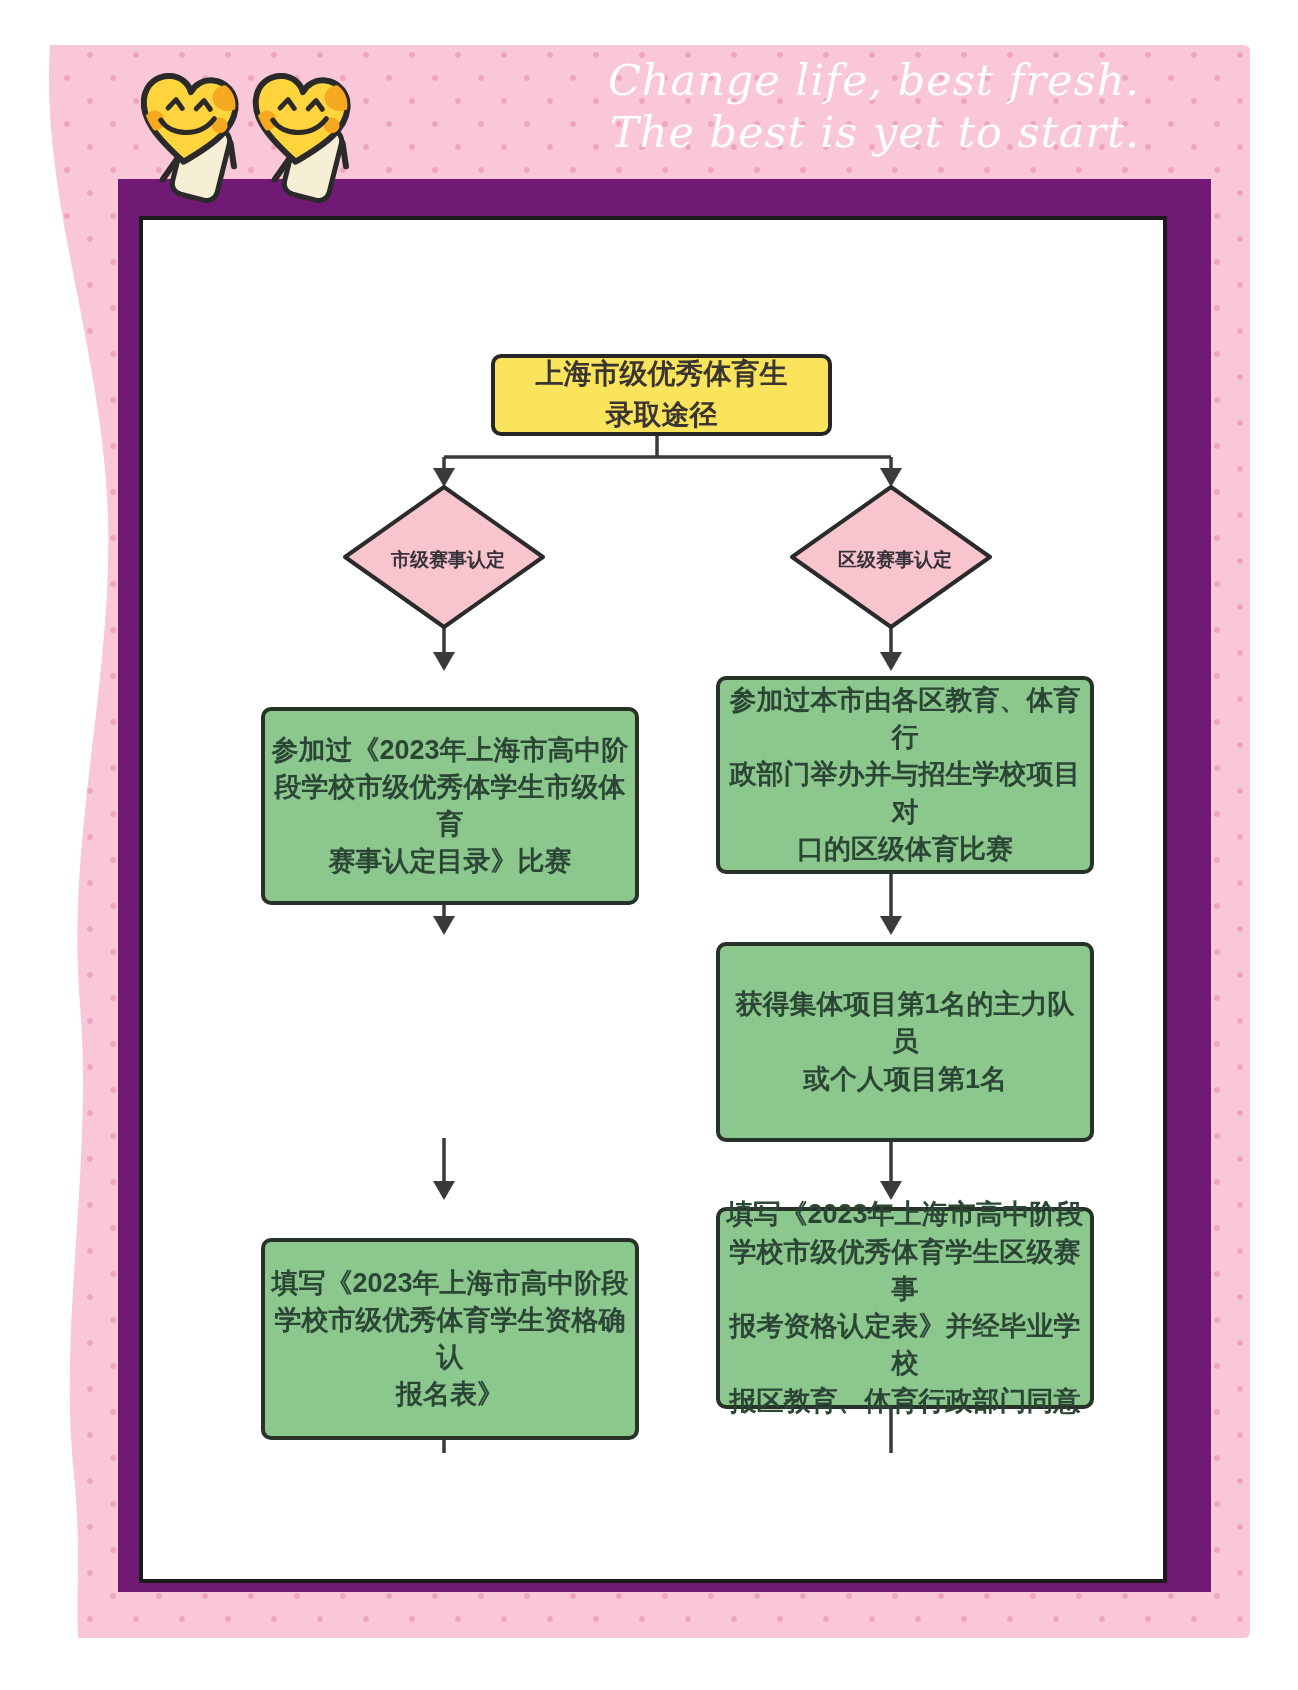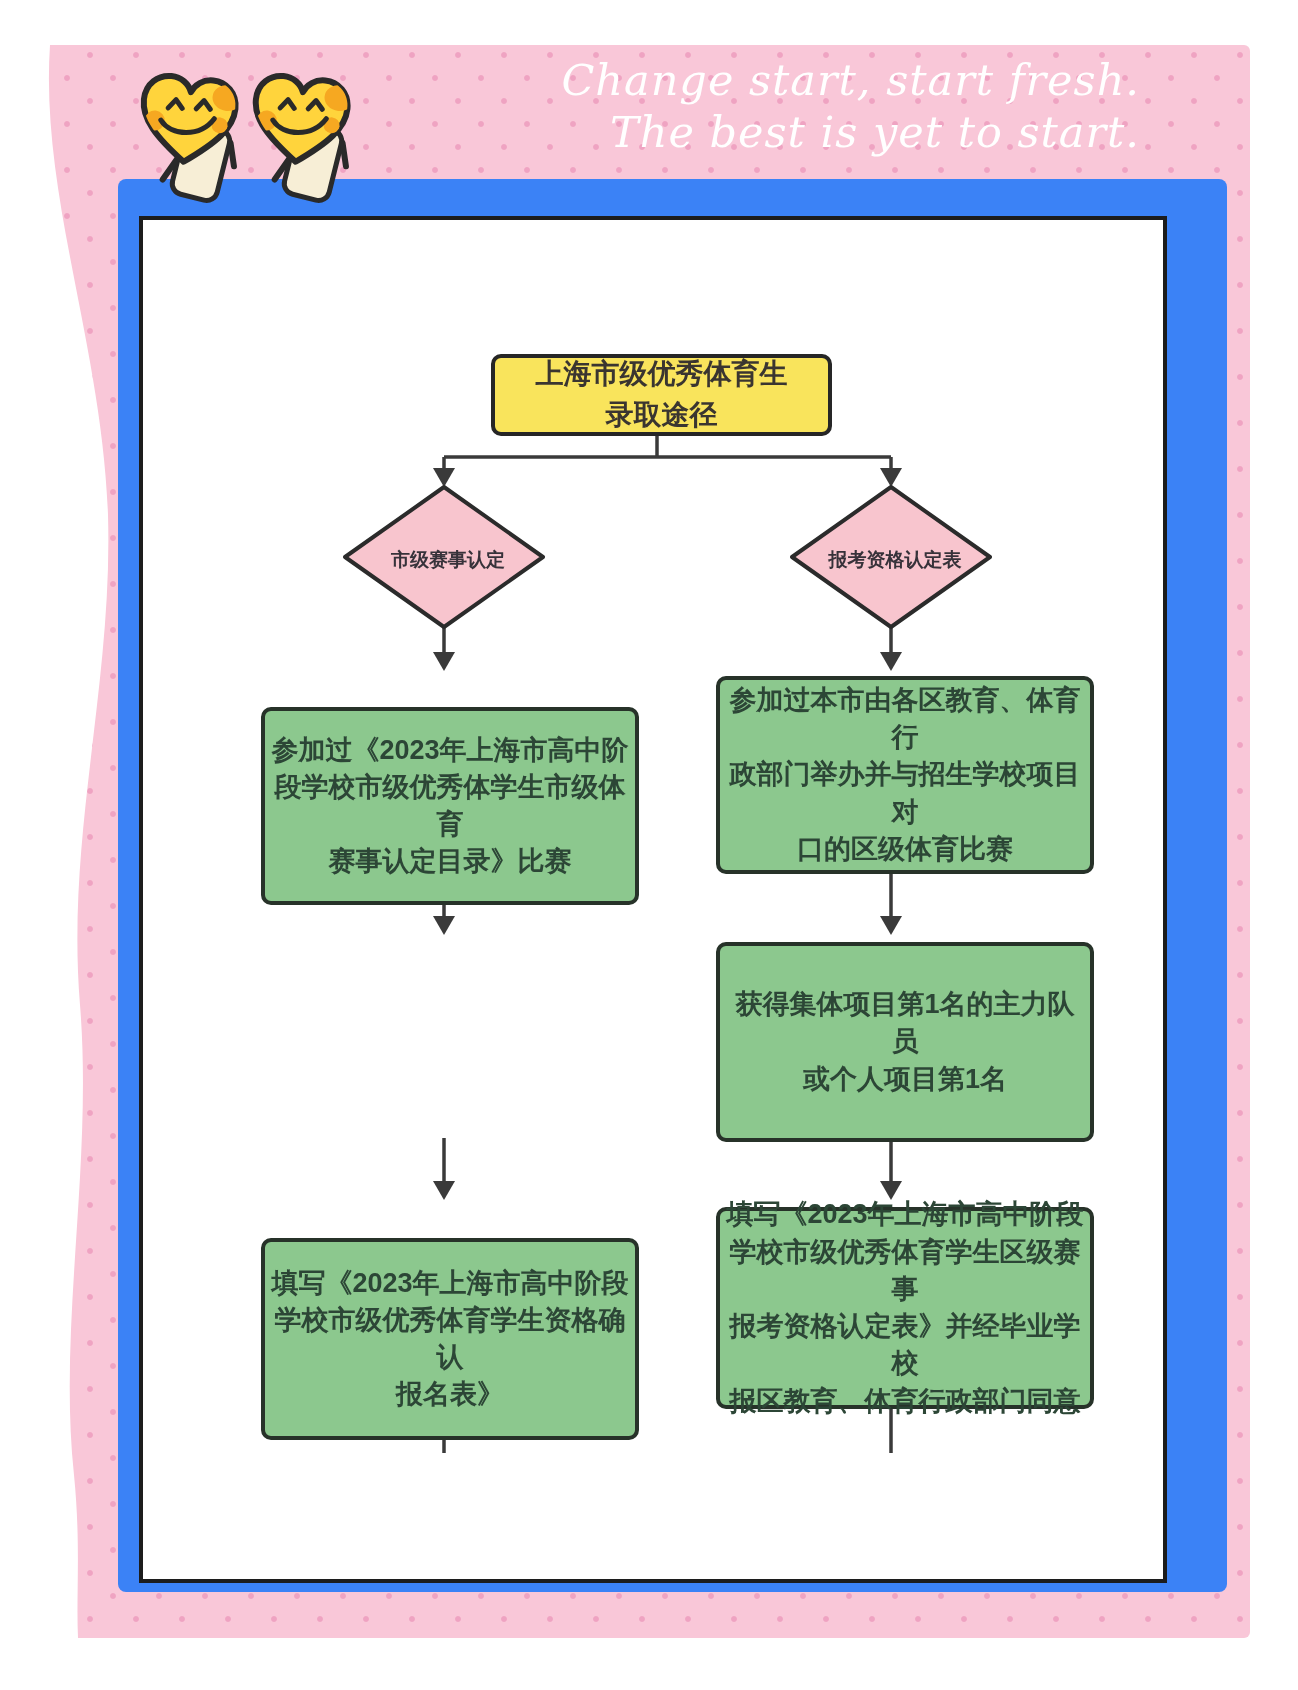--- a/index.html
+++ b/index.html
@@ -20,21 +20,21 @@
   .wave{position:absolute;left:36px;top:45px;width:130px;height:1593px;z-index:2;}
   
   .quote{
     position:absolute;top:54px;right:158px;z-index:3;text-align:right;
     color:#ffffff;font-family:"DejaVu Serif","Liberation Serif",serif;
     font-style:italic;font-size:43px;line-height:1.22;letter-spacing:1px;
   }
   
   .frame{
     position:absolute;left:118px;top:179px;width:1093px;height:1413px;z-index:4;
-    background:#3b82f6;border-radius:8px;padding-left:16px;
+    background:#701a75;border-radius:0;
   }
   .board{
     position:absolute;left:21px;top:37px;width:1028px;height:1367px;
     box-sizing:border-box;border:4px solid #1c1c1c;background:#ffffff;
   }
   .connectors{position:absolute;left:0;top:0;width:1020px;height:1359px;}
   .node{
     position:absolute;box-sizing:border-box;display:flex;align-items:center;justify-content:center;
     text-align:center;white-space:pre-line;font-weight:bold;
   }
@@ -63,21 +63,21 @@
 <body>
 
 <div class="pink-bg"></div>
 
 <svg class="wave" viewBox="0 0 130 1593" preserveAspectRatio="none">
   <path d="M0 0 H14 C4 150 66 300 72 470 C77 640 30 790 44 960
            C57 1120 22 1280 38 1430 C45 1500 40 1550 42 1593 H0 Z" fill="#ffffff"></path>
 </svg>
 
 <div class="quote">
-  <div>Change start, start fresh.</div>
+  <div>Change life, best fresh.</div>
   <div>The best is yet to start.</div>
 </div>
 
 <div class="frame">
   <div class="board">
 
     <svg class="connectors" viewBox="0 0 1020 1359">
       <g stroke="#3a3a3a" stroke-width="3.5" fill="none">
         <path d="M514 212 V237"></path>
         <path d="M301 237 H748"></path>
@@ -103,21 +103,21 @@
         <polygon points="737,961 759,961 748,980"></polygon>
       </g>
       <polygon points="301,267 400,337 301,407 202,337" fill="#f8c5ce" stroke="#2b2b2b" stroke-width="4" stroke-linejoin="round"></polygon>
       <polygon points="748,267 847,337 748,407 649,337" fill="#f8c5ce" stroke="#2b2b2b" stroke-width="4" stroke-linejoin="round"></polygon>
     </svg>
 
     <div class="node title-box">上海市级优秀体育生
 录取途径</div>
 
     <div class="node diamond-label left">市级赛事认定</div>
-    <div class="node diamond-label right">报考资格认定表</div>
+    <div class="node diamond-label right">区级赛事认定</div>
 
     <div class="node step col-left row1">参加过《2023年上海市高中阶
 段学校市级优秀体学生市级体育
 赛事认定目录》比赛</div>
     <div class="node step col-left row3">填写《2023年上海市高中阶段
 学校市级优秀体育学生资格确认
 报名表》</div>
 
     <div class="node step col-right row1">参加过本市由各区教育、体育行
 政部门举办并与招生学校项目对

